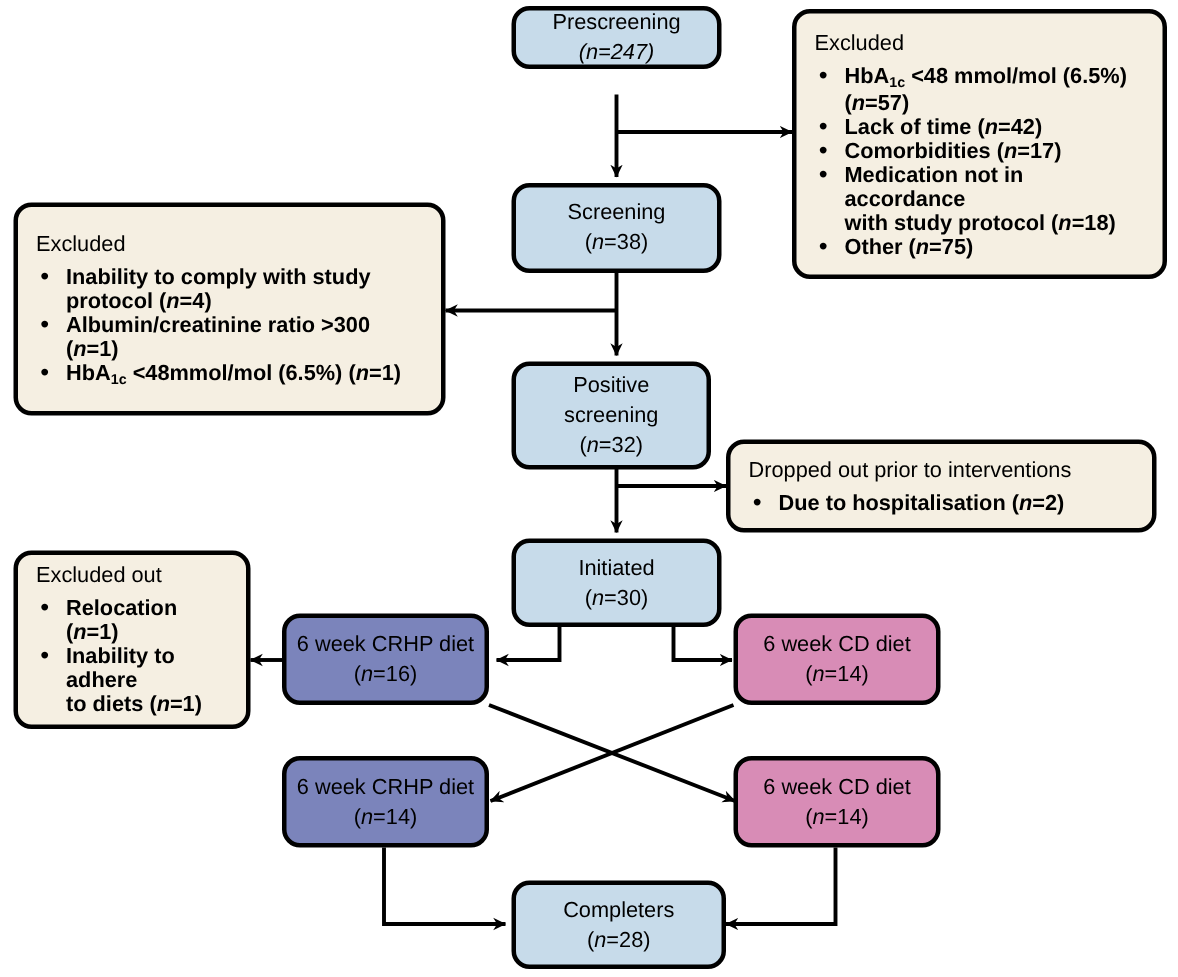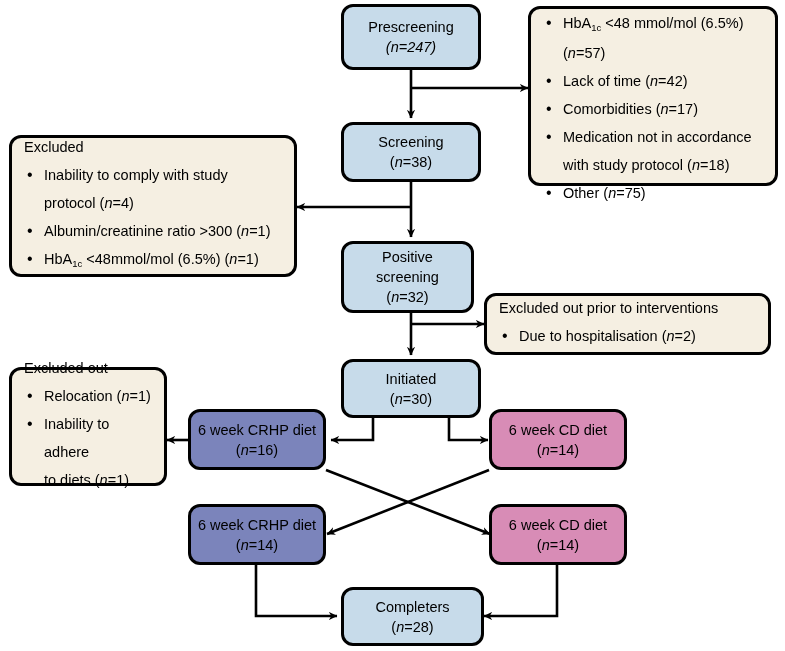--- a/index.html
+++ b/index.html
@@ -16,21 +16,21 @@
   .fill-purple{background:#7b84bb;}
   .fill-pink{background:#d88cb6;}
   .fill-cream{background:#f5efe2;}
 
   .ln{font-size:14.5px;line-height:20px;white-space:nowrap;}
   .it{font-style:italic;}
   sub{font-size:9.5px;vertical-align:baseline;position:relative;top:3px;}
 
   .hdr{font-size:14.5px;line-height:19px;margin:0 0 4px 0;}
   ul.bl{list-style:none;margin:0;padding:0;}
-  ul.bl li{position:relative;padding-left:20px;font-size:14.5px;line-height:28px;}
+  ul.bl li{position:relative;padding-left:20px;font-size:14.5px;line-height:16px;font-weight:bold;}
   ul.bl li::before{content:"\2022";position:absolute;left:3px;top:0;font-size:16px;}
   .sub2{display:block;}
   .pad{padding:9px 12px;}
 </style>
 </head>
 <body>
 
 <div id="canvas">
 
   <svg class="lines" viewBox="0 0 785 651">
@@ -62,21 +62,21 @@
       <path d="M326,470 L490,534" marker-end="url(#ah)"></path>
 
       <path d="M489,470 L327,534" marker-end="url(#ah)"></path>
 
       <path d="M256,565 L256,616 L337,616" marker-end="url(#ah)"></path>
 
       <path d="M557,565 L557,616 L484,616" marker-end="url(#ah)"></path>
     </g>
   </svg>
 
-  <div class="box center fill-blue" style="left:341px;top:4px;width:140px;height:66px;">
+  <div class="box center fill-blue" style="left:341px;top:4px;width:140px;height:42px;">
     <div class="ln">Prescreening</div>
     <div class="ln it">(<span class="it">n</span>=247)</div>
   </div>
 
   <div class="box left fill-cream pad" style="left:528px;top:6px;width:250px;height:180px;">
     <div class="hdr">Excluded</div>
     <ul class="bl">
       <li>HbA<sub>1c</sub> &lt;48 mmol/mol (6.5%) (<span class="it">n</span>=57)</li>
       <li>Lack of time (<span class="it">n</span>=42)</li>
       <li>Comorbidities (<span class="it">n</span>=17)</li>
@@ -99,21 +99,21 @@
     </ul>
   </div>
 
   <div class="box center fill-blue" style="left:341px;top:241px;width:133px;height:72px;">
     <div class="ln">Positive</div>
     <div class="ln">screening</div>
     <div class="ln">(<span class="it">n</span>=32)</div>
   </div>
 
   <div class="box left fill-cream pad" style="left:484px;top:293px;width:287px;height:62px;">
-    <div class="hdr">Excluded out prior to interventions</div>
+    <div class="hdr">Dropped out prior to interventions</div>
     <ul class="bl">
       <li>Due to hospitalisation (<span class="it">n</span>=2)</li>
     </ul>
   </div>
 
   <div class="box center fill-blue" style="left:341px;top:359px;width:140px;height:59px;">
     <div class="ln">Initiated</div>
     <div class="ln">(<span class="it">n</span>=30)</div>
   </div>
 

